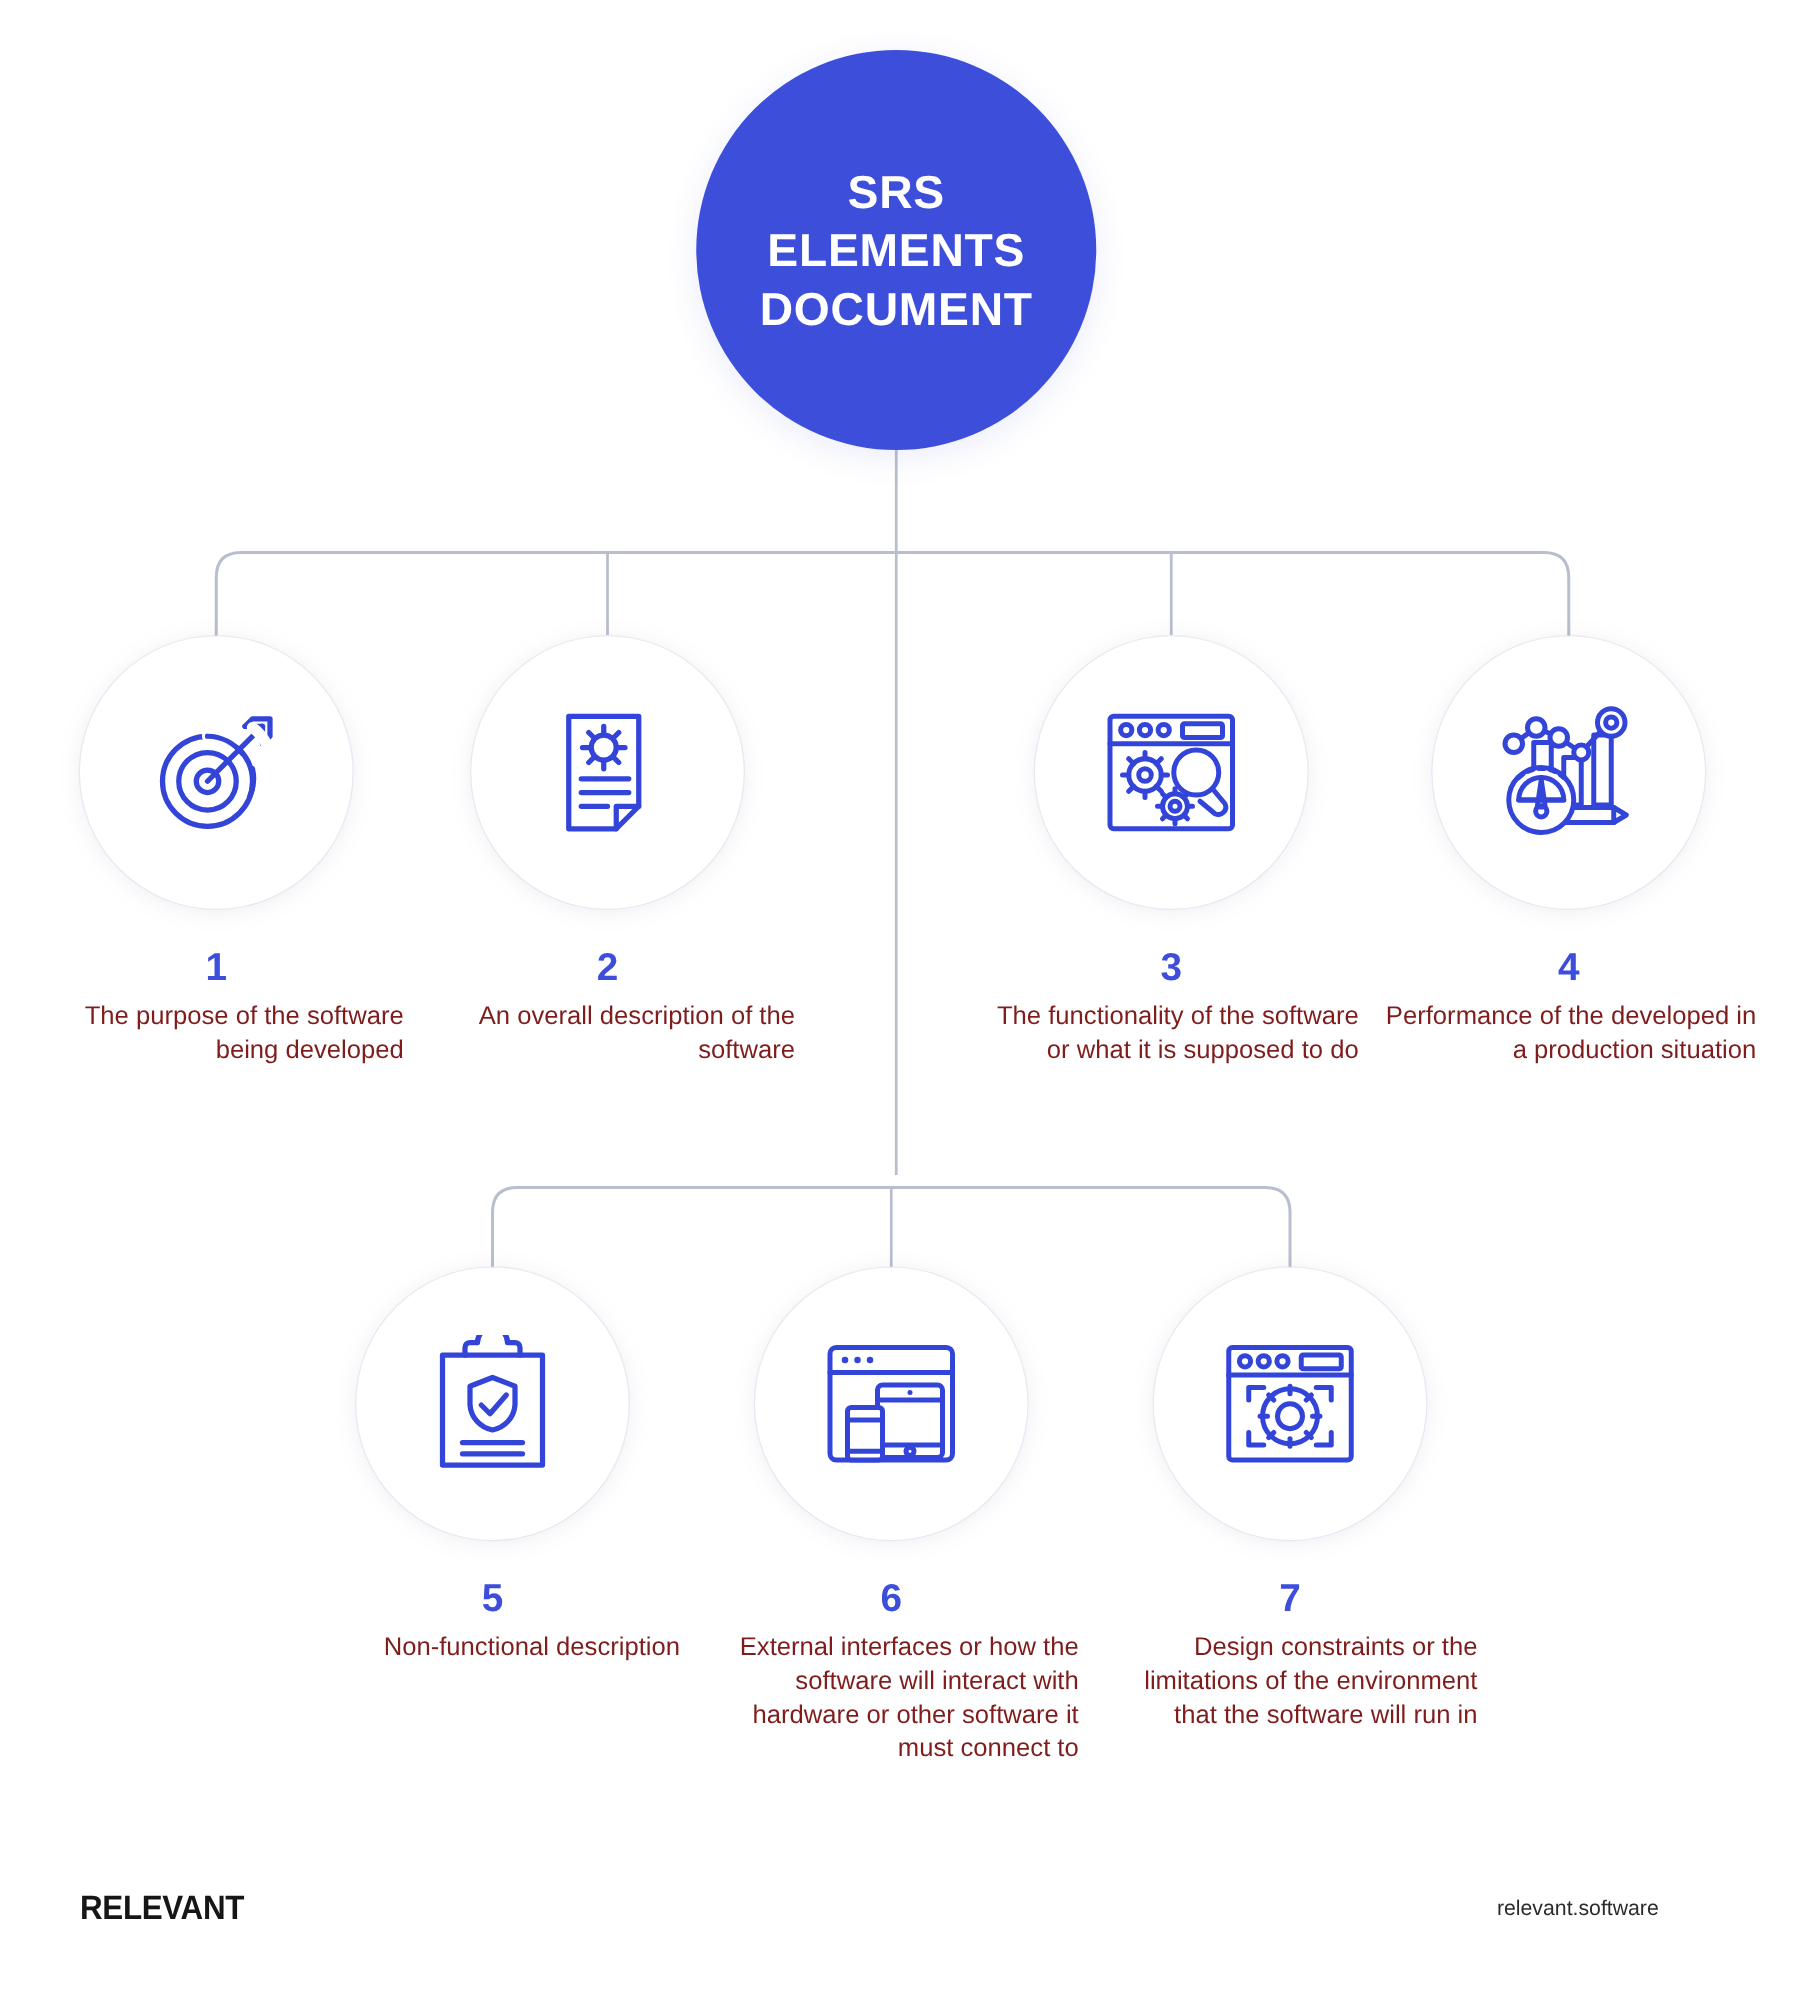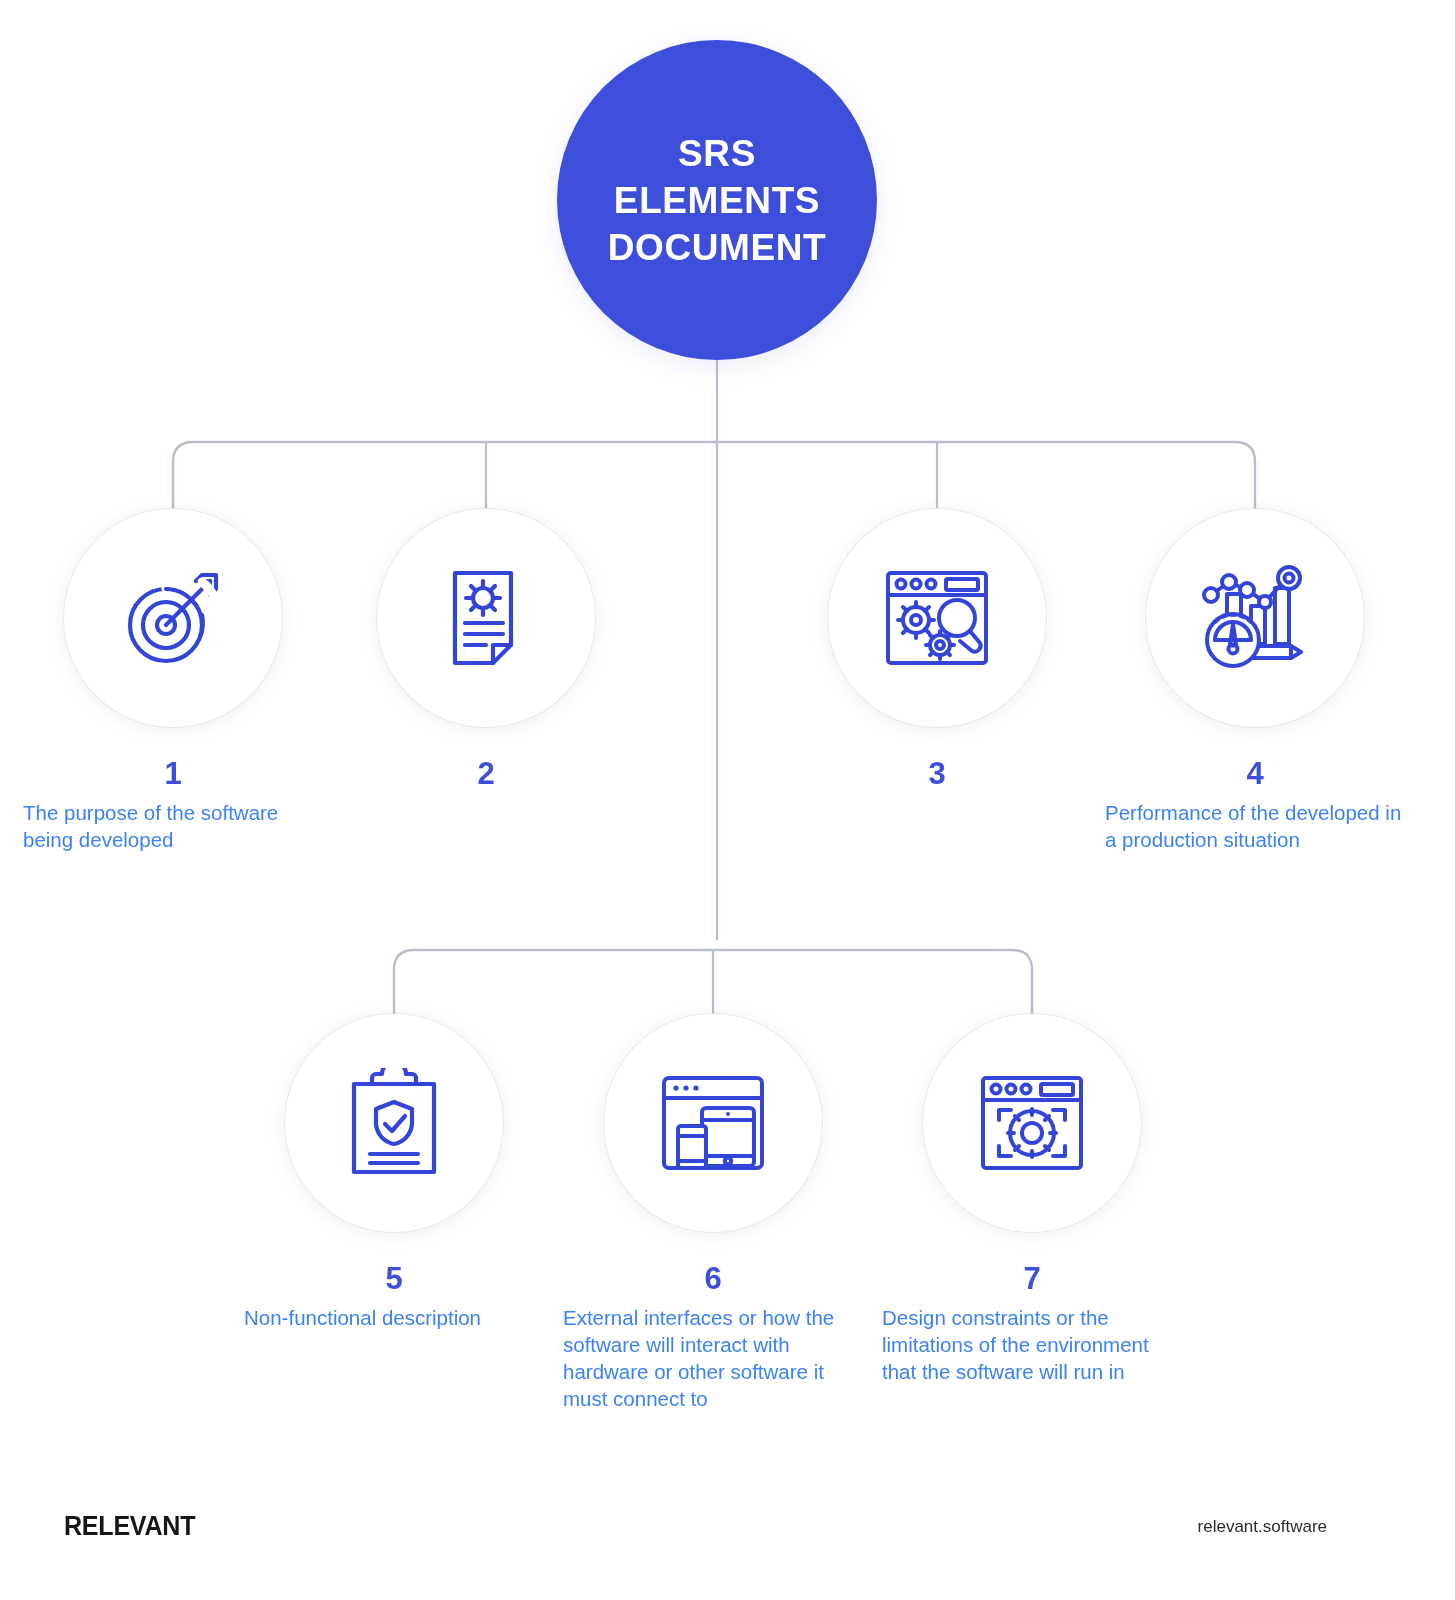--- a/index.html
+++ b/index.html
@@ -74,22 +74,22 @@
   .node-num {
     margin-top: 30px;
     text-align: center;
     color: #3d4edb;
     font-size: 31px;
     font-weight: bold;
     line-height: 33px;
   }
   .node-desc {
     margin-top: 9px;
-    text-align: left;
-    color: #3b82f6;
+    text-align: right;
+    color: #7f1d1d;
     font-size: 20.5px;
     line-height: 27px;
     font-weight: normal;
   }
 
   
   #footer-logo {
     position: absolute;
     left: 64px;
     top: 1511px;
@@ -163,20 +163,21 @@
           <path d="M24 10 L80 10 L80 82 L62 100 L24 100 Z"></path>
           <path d="M80 82 L62 82 L62 100"></path>
           <circle cx="52" cy="35" r="10"></circle>
           <path d="M52 18 L52 24 M52 46 L52 52 M35 35 L41 35 M63 35 L69 35
                    M40 23 L44 27 M60 43 L64 47 M40 47 L44 43 M60 27 L64 23"></path>
           <path d="M34 60 L72 60 M34 71 L72 71 M34 82 L55 82"></path>
         </svg>
       </span>
     </div>
     <div class="node-num">2</div>
+    <div class="node-desc">An overall description of the software</div>
   </div>
 
   <div class="node" style="left:787px; top:509px; width:300px;">
     <div class="icon-circle">
       <span>
         <svg width="110" height="110" viewBox="0 0 110 110" fill="none" stroke="#3344d8" stroke-width="4" stroke-linecap="round" stroke-linejoin="round">
           <rect x="6" y="10" width="98" height="90" rx="3"></rect>
           <path d="M6 32 L104 32"></path>
           <circle cx="19" cy="21" r="4.5"></circle>
           <circle cx="34" cy="21" r="4.5"></circle>
@@ -189,20 +190,21 @@
           <circle cx="58" cy="82" r="10"></circle>
           <circle cx="58" cy="82" r="4"></circle>
           <path d="M58 68 L58 72 M58 92 L58 96 M44 82 L48 82 M68 82 L72 82
                    M48 72 L51 75 M65 89 L68 92 M48 92 L51 89 M65 75 L68 72"></path>
           <circle cx="75" cy="55" r="18"></circle>
           <path d="M88 68 L98 80 a6 6 0 0 1 -8 8 L78 78"></path>
         </svg>
       </span>
     </div>
     <div class="node-num">3</div>
+    <div class="node-desc">The functionality of the software or what it is supposed to do</div>
   </div>
 
   <div class="node" style="left:1105px; top:509px; width:300px;">
     <div class="icon-circle">
       <span>
         <svg width="112" height="112" viewBox="0 0 112 112" fill="none" stroke="#3344d8" stroke-width="4" stroke-linecap="round" stroke-linejoin="round">
 
           <rect x="28" y="32" width="14" height="50"></rect>
           <rect x="52" y="44" width="14" height="38"></rect>
           <rect x="76" y="26" width="14" height="56"></rect>

